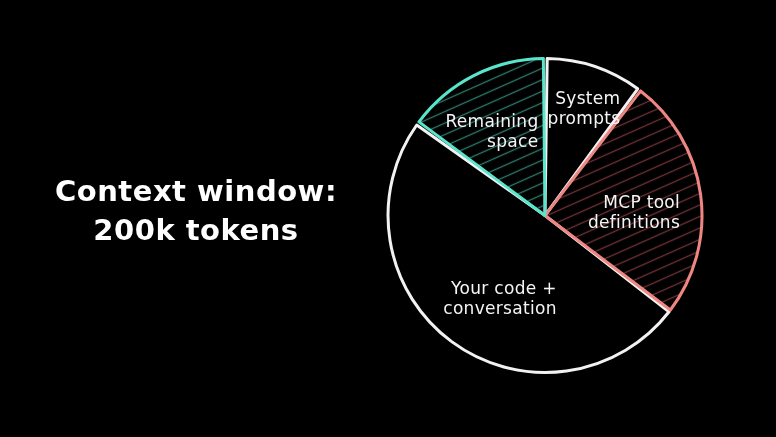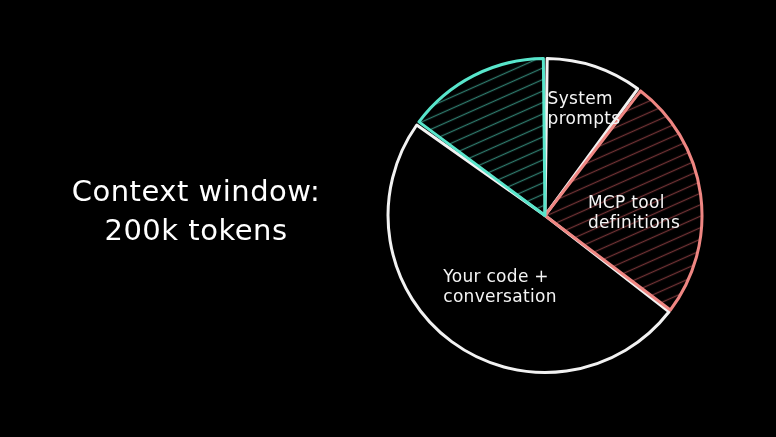--- a/index.html
+++ b/index.html
@@ -12,45 +12,45 @@
     font-family: "DejaVu Sans", sans-serif;
   }
   .title {
     position: absolute;
     left: 0;
     top: 172px;
     width: 392px;
     text-align: center;
     color: #ffffff;
     font-size: 29px;
-    font-weight: 400;
+    font-weight: 700;
     line-height: 1.35;
     letter-spacing: 0.5px;
     white-space: pre-line;
   }
   .pie-svg {
     position: absolute;
     left: 375px;
     top: 45px;
     width: 341px;
     height: 341px;
   }
   .lbl {
     position: absolute;
     transform: translate(-50%, -50%);
     color: #f5f5f5;
     font-size: 17px;
     line-height: 1.2;
-    text-align: left;
+    text-align: right;
     white-space: pre-line;
     letter-spacing: 0.3px;
   }
   .lbl-system    { left: 584px; top: 108px; }
   .lbl-mcp       { left: 634px; top: 212px; }
-  .lbl-code      { left: 500px; top: 286px; }
+  .lbl-code      { left: 500px; top: 298px; }
   .lbl-remaining { left: 492px; top: 131px; }
 </style>
 </head>
 <body>
 
 <div class="stage">
   <div class="title">Context window:
 200k tokens</div>
 
   <svg class="pie-svg" viewBox="0 0 341 341">
@@ -67,13 +67,15 @@
       <path d="M 170 170.5 L 265.58 45.94 A 157 157 0 0 1 295.39 264.98 Z" fill="url(#hatch1)" stroke="#ef8682" stroke-width="3" stroke-linejoin="round" stroke-linecap="round"></path>
       <path d="M 170 170.5 L 43.96 76.89 A 157 157 0 0 1 168.36 13.51 Z" fill="url(#hatch3)" stroke="#58e5cb" stroke-width="3" stroke-linejoin="round" stroke-linecap="round"></path>
     </svg>
 
   <div class="lbl lbl-system">System
 prompts</div>
   <div class="lbl lbl-mcp">MCP tool
 definitions</div>
   <div class="lbl lbl-code">Your code +
 conversation</div>
+  <div class="lbl lbl-remaining">Remaining
+space</div>
 </div>
 
 </body></html>

